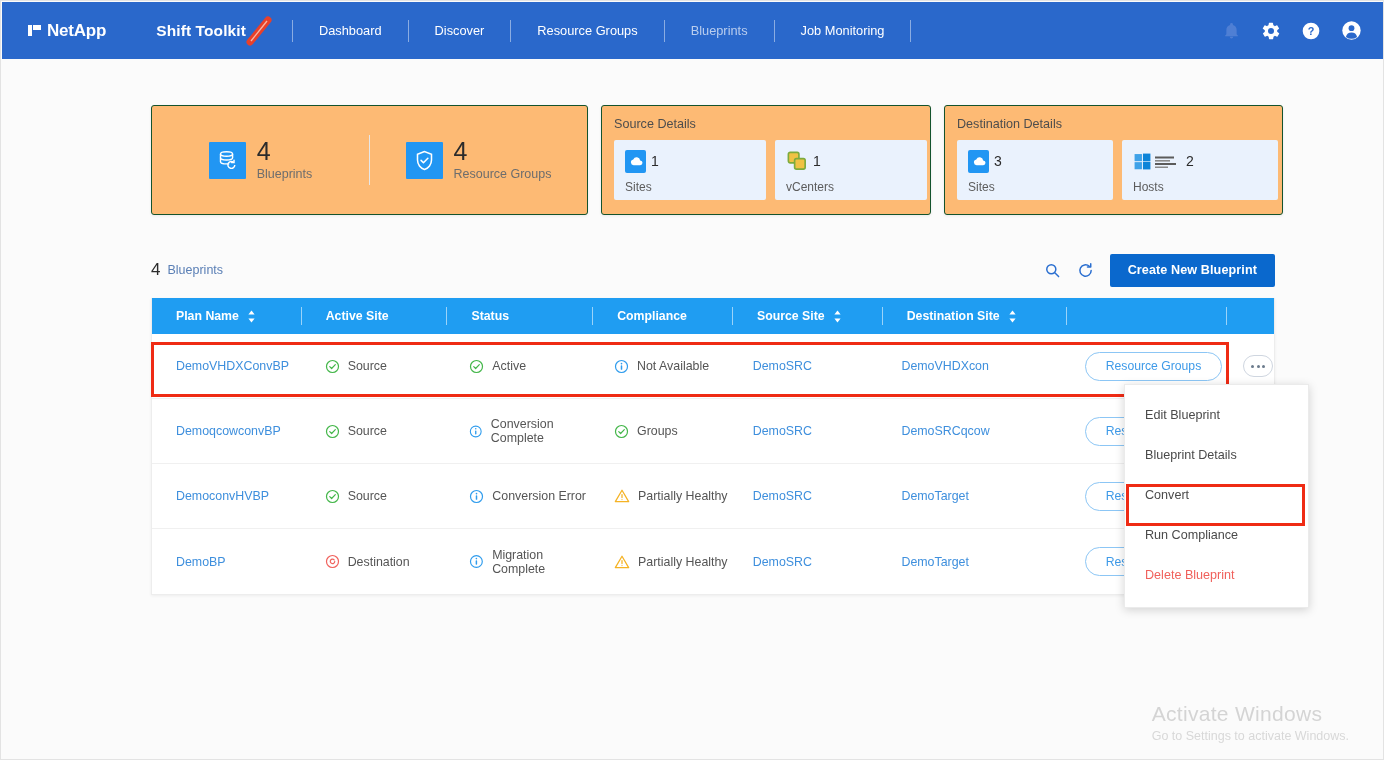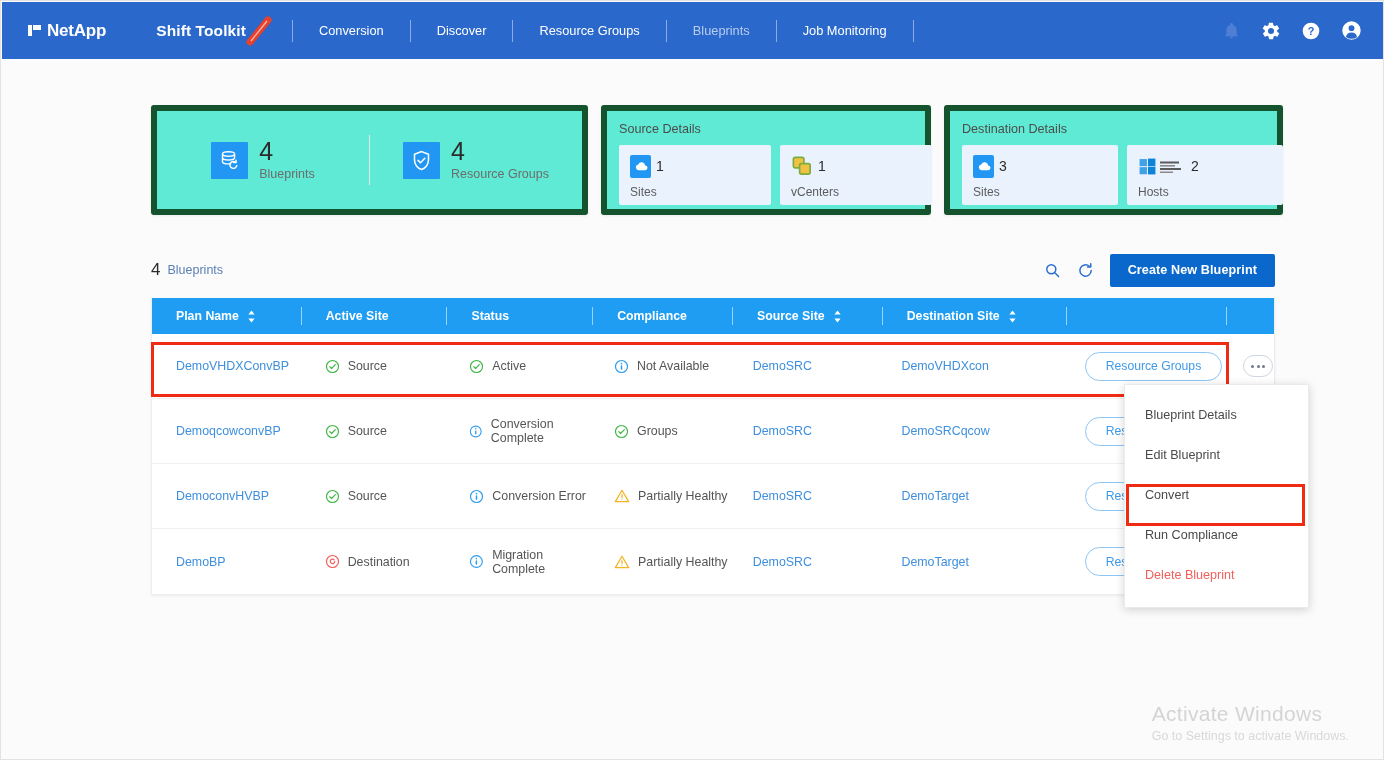--- a/index.html
+++ b/index.html
@@ -90,22 +90,22 @@
 
   
   .cards-row {
     position: absolute;
     left: 150px; top: 104px;
     display: flex;
     gap: 13px;
     align-items: flex-start;
   }
   .card {
-    background: #5eead4;
-    border: 6px solid #14532d;
+    background: #fdba74;
+    border: 1px solid #14532d;
     border-radius: 3px;
     box-shadow: 0 1px 3px rgba(0,0,0,0.07);
   }
   .card-a { width: 437px; height: 110px; display: flex; align-items: center; }
   .stat {
     flex: 1;
     display: flex;
     align-items: center;
     justify-content: center;
     gap: 11px;
@@ -341,21 +341,21 @@
     <div class="app-title">
       <span>Shift Toolkit</span>
       <svg class="title-slash" viewBox="0 0 26 30">
         <path d="M4 26 L22 4" stroke="#e8402a" stroke-width="7" stroke-linecap="round"></path>
         <path d="M5 25 L21 5" stroke="#f5b6a8" stroke-width="1.4"></path>
       </svg>
     </div>
 
     <div class="nav-sep first"></div>
     <div class="navlinks">
-      <div class="navlink">Conversion</div>
+      <div class="navlink">Dashboard</div>
       <div class="nav-sep"></div>
       <div class="navlink">Discover</div>
       <div class="nav-sep"></div>
       <div class="navlink">Resource Groups</div>
       <div class="nav-sep"></div>
       <div class="navlink dim">Blueprints</div>
       <div class="nav-sep"></div>
       <div class="navlink">Job Monitoring</div>
       <div class="nav-sep"></div>
     </div>
@@ -736,22 +736,22 @@
         <span class="kebab">
             <i></i>
             <i></i>
             <i></i>
           </span>
       </div>
     </div>
   </div>
 
   <div class="ctxmenu">
+    <div class="ctxitem">Edit Blueprint</div>
     <div class="ctxitem">Blueprint Details</div>
-    <div class="ctxitem">Edit Blueprint</div>
     <div class="ctxitem">Convert</div>
     <div class="ctxitem">Run Compliance</div>
     <div class="ctxitem danger">Delete Blueprint</div>
   </div>
 
   <div class="hl hl-row"></div>
   <div class="hl hl-menu"></div>
 
   <div class="watermark">
     <div class="wm1">Activate Windows</div>

